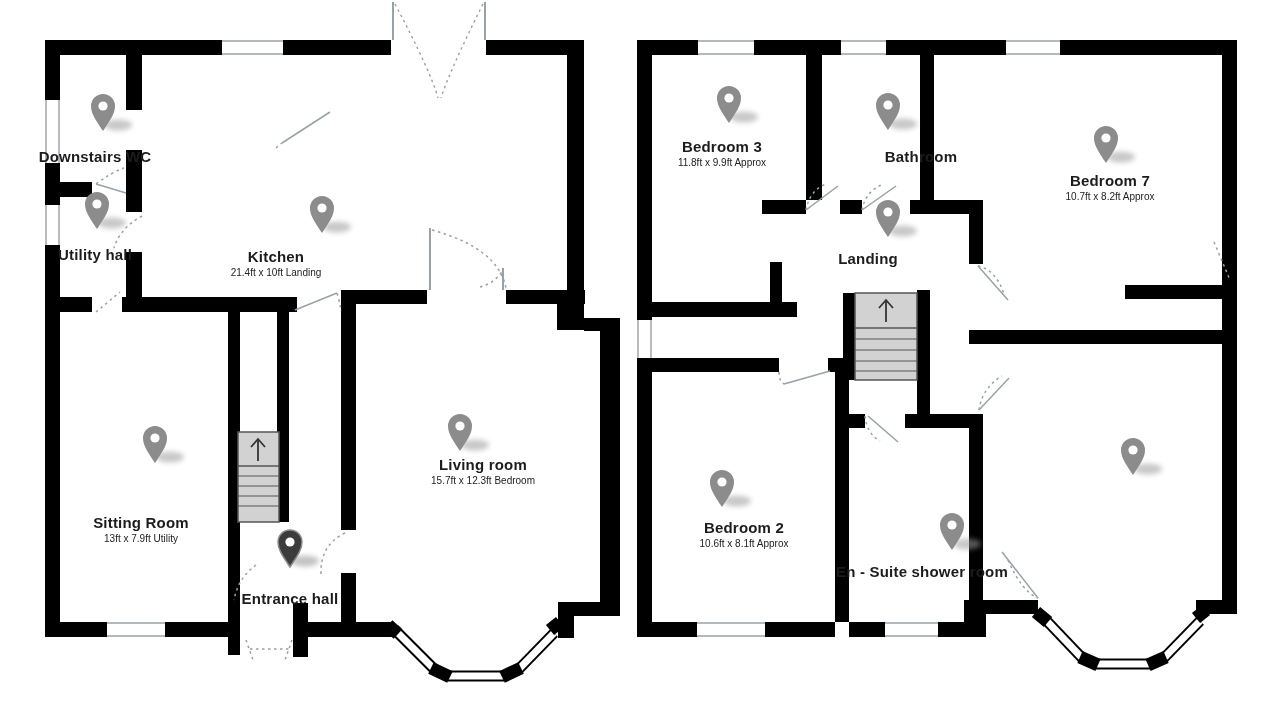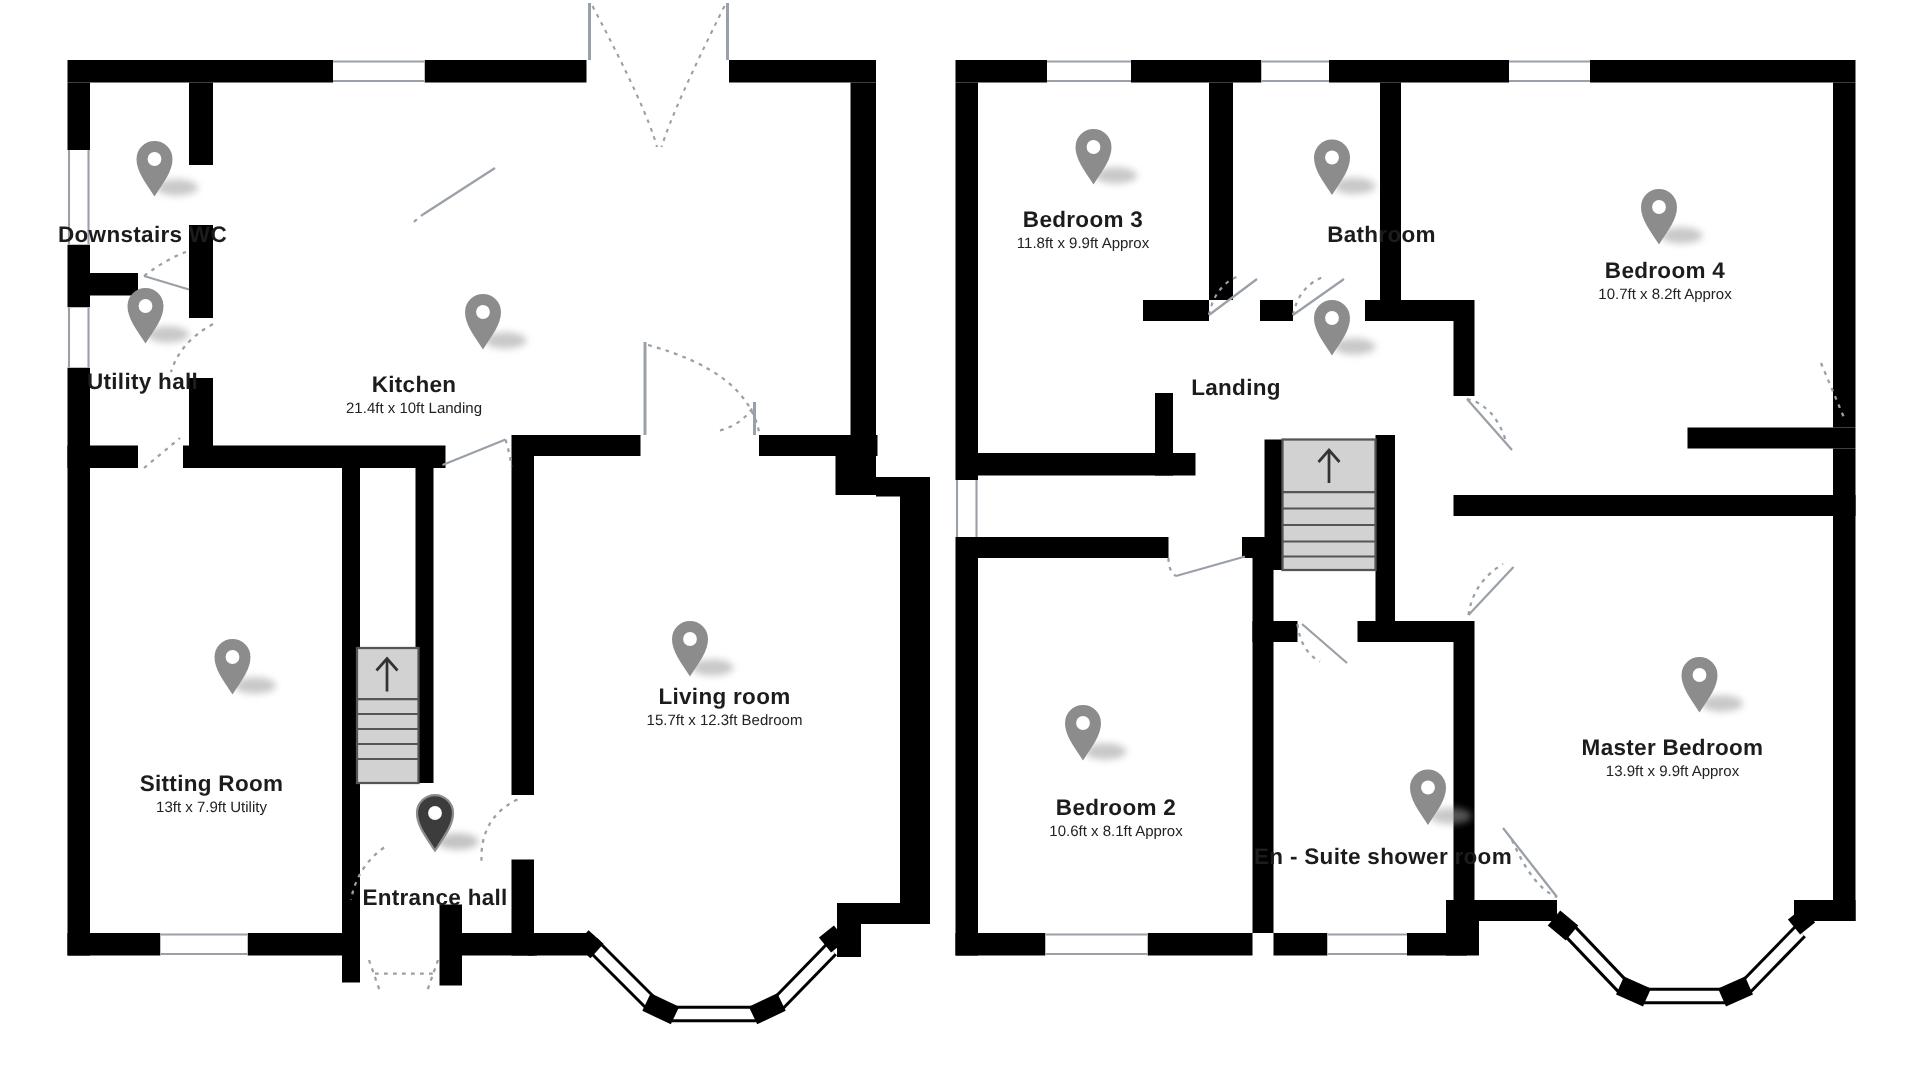--- a/index.html
+++ b/index.html
@@ -343,31 +343,27 @@
 </div>
 
 <div class="room-label" style="left:722px;top:138px">
   <div class="rn">Bedroom 3</div>
   <div class="rd">11.8ft x 9.9ft Approx</div>
 </div>
 <div class="room-label" style="left:921px;top:148px">
   <div class="rn">Bathroom</div>
 </div>
 <div class="room-label" style="left:1110px;top:172px">
-  <div class="rn">Bedroom 4</div>
+  <div class="rn">Bedroom 7</div>
   <div class="rd">10.7ft x 8.2ft Approx</div>
 </div>
-<div class="room-label" style="left:824px;top:250px">
+<div class="room-label" style="left:868px;top:250px">
   <div class="rn">Landing</div>
 </div>
-<div class="room-label" style="left:744px;top:530px">
+<div class="room-label" style="left:744px;top:519px">
   <div class="rn">Bedroom 2</div>
   <div class="rd">10.6ft x 8.1ft Approx</div>
 </div>
 <div class="room-label" style="left:922px;top:563px">
   <div class="rn">En - Suite shower room</div>
 </div>
-<div class="room-label" style="left:1115px;top:490px">
-  <div class="rn">Master Bedroom</div>
-  <div class="rd">13.9ft x 9.9ft Approx</div>
-</div>
 
 </div>
 
 </body></html>

